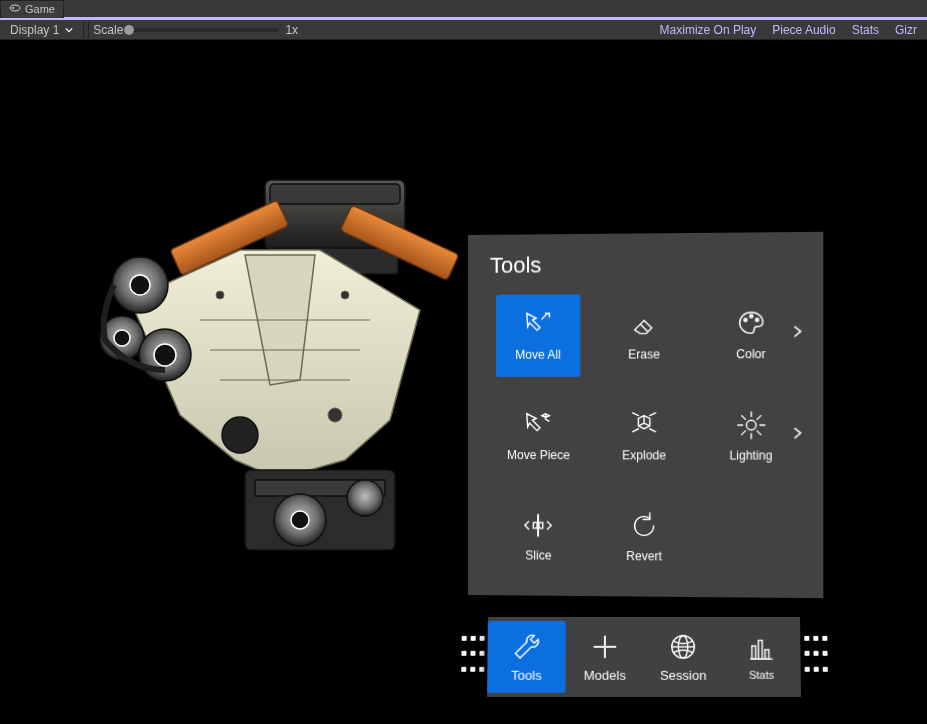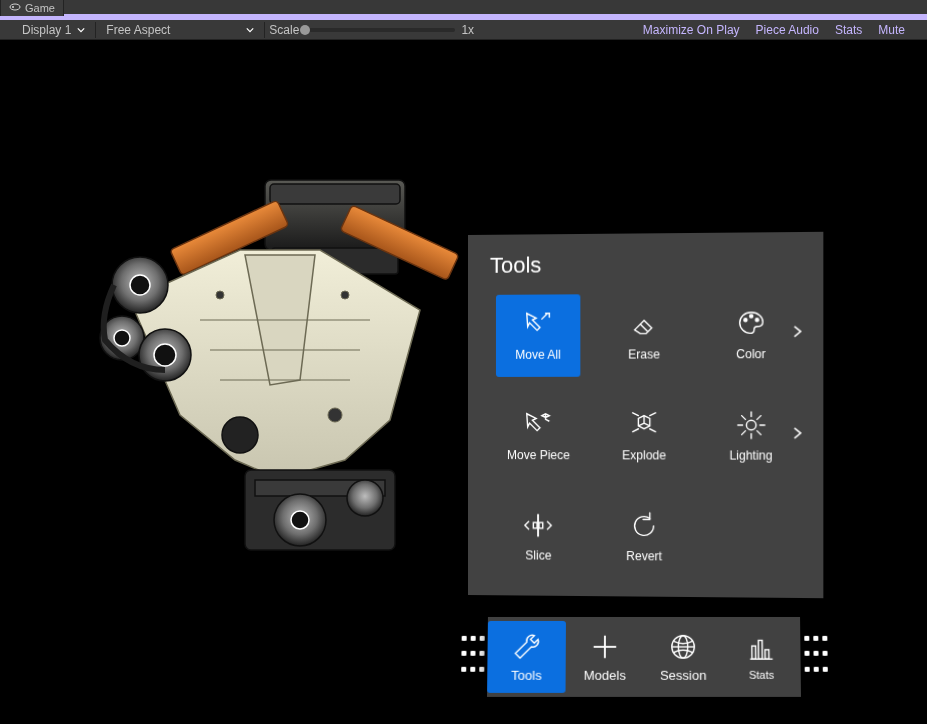--- a/index.html
+++ b/index.html
@@ -4,32 +4,32 @@
 <style>
   * { margin:0; padding:0; box-sizing:border-box; }
   body {
     width:927px; height:724px;
     background:#383838;
     font-family:"Segoe UI","Helvetica Neue",sans-serif;
     font-size:12px; color:#c4c4c4;
     overflow:hidden; position:relative;
   }
   
-  .tab-strip { display:flex; align-items:center; height:20px; background:#383838; border-bottom:6px solid #c4b5fd;}
+  .tab-strip { display:flex; align-items:center; height:20px; background:#383838; border-bottom:3px solid #c4b5fd;}
   .tab {
     display:flex; align-items:center; gap:4px;
     height:18px; padding:0 8px;
     background:#3c3c3c; border:1px solid #232323; border-bottom:none;
     color:#c4c4c4; font-size:11px;
   }
   .tab svg { width:12px; height:12px; }
   .tool-row {
     display:flex; align-items:center; height:20px;
     background:#393939; border-bottom:1px solid #232323;
-    padding:0 16px; font-size:12px; color:#c4c4c4; gap:4px;
+    padding:0 4px; font-size:12px; color:#c4c4c4; gap:4px;
   }
   .dropdown { display:flex; align-items:center; gap:6px; padding:0 6px; height:100%; cursor:pointer; }
   .dropdown.wide { width:160px; justify-content:space-between; }
   .sep { width:1px; height:16px; background:#232323; }
   .slider-wrap { display:flex; align-items:center; gap:6px; }
   .track { position:relative; width:150px; height:4px; background:#2a2a2a; border-radius:2px; }
   .thumb { position:absolute; left:0; top:50%; width:10px; height:10px; border-radius:50%; background:#999; transform:translate(-50%,-50%); }
   .spacer { flex:1; }
   .right-btn { padding:0 6px; height:100%; display:flex; align-items:center; color:#c4b5fd; cursor:pointer; }
 
@@ -111,41 +111,33 @@
 <div class="tool-row">
   <div class="dropdown">
     <span>Display 1</span>
     <span>
       <svg width="8" height="8" viewBox="0 0 10 10">
           <path d="M1 3l4 4 4-4"></path>
         </svg>
     </span>
   </div>
   <div class="sep"></div>
-  <div class="dropdown wide">
-    <span>Free Aspect</span>
-    <span>
-      <svg width="8" height="8" viewBox="0 0 10 10">
-          <path d="M1 3l4 4 4-4"></path>
-        </svg>
-    </span>
-  </div>
   <div class="sep"></div>
   <div class="slider-wrap">
     <span>Scale</span>
     <div class="track">
       <div class="thumb"></div>
     </div>
     <span>1x</span>
   </div>
   <div class="spacer"></div>
   <div class="right-btn">Maximize On Play</div>
   <div class="right-btn">Piece Audio</div>
   <div class="right-btn">Stats</div>
-  <div class="right-btn">Mute</div>
+  <div class="right-btn">Gizr</div>
 </div>
 
 <div class="viewport">
 
   <div class="engine">
     <svg viewBox="0 0 420 420">
       <defs>
         <linearGradient id="blk" x1="0" y1="0" x2="0" y2="1">
           <stop offset="0" stop-color="#5a5a55"></stop>
             <stop offset="1" stop-color="#1a1a1a"></stop>

